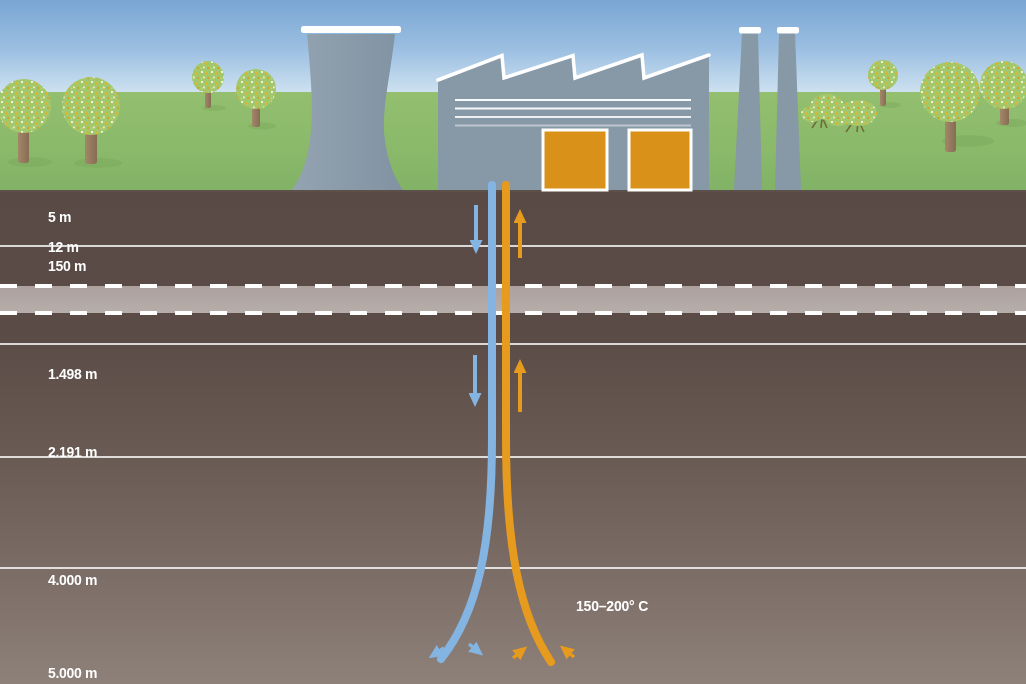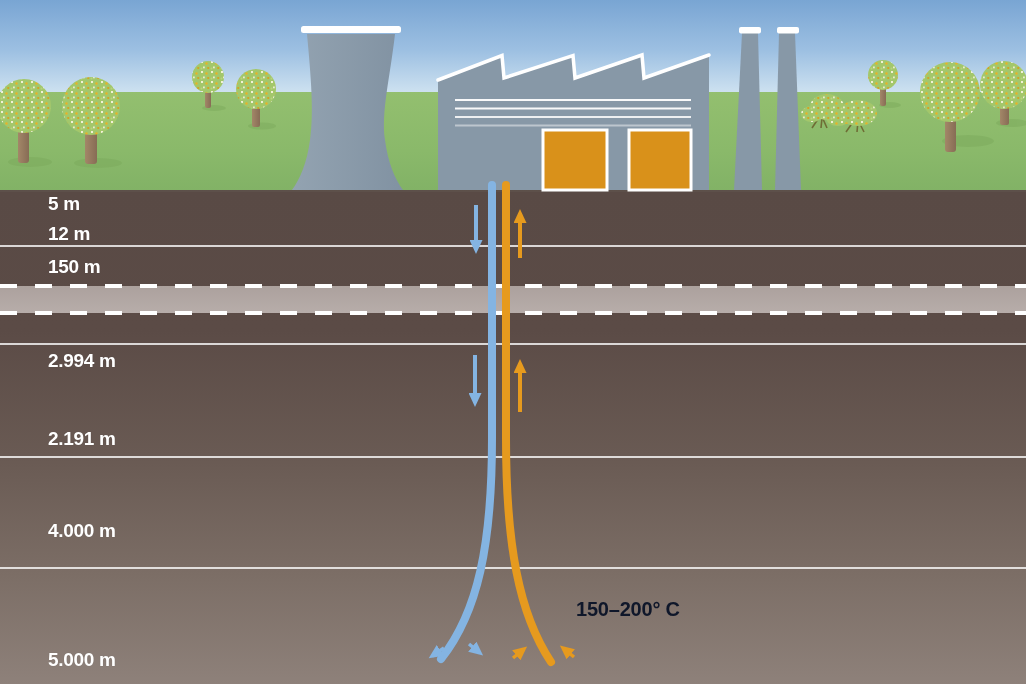--- a/index.html
+++ b/index.html
@@ -17,24 +17,24 @@
     border-top:2px solid rgba(52,40,35,.55);box-sizing:border-box;}
   .aquifer{position:absolute;left:0;width:1026px;
     background:linear-gradient(180deg,#aca19d 0%,#b7adaa 100%);}
   .aquifer .dash{position:absolute;left:0;width:1026px;height:4px;
     background:repeating-linear-gradient(90deg,#ffffff 0 17px,rgba(255,255,255,0) 17px 35px);}
   .aquifer .dash.top{top:-2px;}
   .aquifer .dash.bottom{bottom:-2px;}
   .layer-line{position:absolute;left:0;width:1026px;height:1.5px;
     background:rgba(255,255,255,.78);}
   svg.overlay{position:absolute;left:0;top:0;pointer-events:none;}
-  .depth-label{position:absolute;left:48px;color:#ffffff;font-size:19px;
+  .depth-label{position:absolute;left:48px;color:#ffffff;font-size:14px;
     font-weight:700;letter-spacing:-.3px;white-space:nowrap;
-    text-shadow:0 0 1px rgba(0,0,0,.15);}
-  .temp-label{position:absolute;color:#0f172a;font-size:20px;font-weight:700;
+    text-shadow:0 0 1px rgba(0,0,0,.15);margin-top:16px;}
+  .temp-label{position:absolute;color:#ffffff;font-size:14px;font-weight:700;
     letter-spacing:-.2px;white-space:nowrap;}
 </style>
 </head>
 <body>
 
 <div class="scene">
 
   <div class="sky"></div>
   <div class="grass"></div>
   <div class="underground"></div>
@@ -170,22 +170,22 @@
     </g>
     <g stroke="#e69a1e" stroke-width="3.5" fill="none">
       <line x1="513" y1="658" x2="524" y2="649" marker-end="url(#headOrange)"></line>
       <line x1="574" y1="657" x2="563" y2="648" marker-end="url(#headOrange)"></line>
     </g>
   </svg>
 
   <div id="depthLabels">
       <div class="depth-label" style="top: 193px;">5 m</div>
       <div class="depth-label" style="top: 223px;">12 m</div>
-      <div class="depth-label" style="top: 256px;">150 m</div>
-      <div class="depth-label" style="top: 350px;">2.994 m</div>
+      <div class="depth-label" style="top: 242px;">150 m</div>
+      <div class="depth-label" style="top: 350px;">1.498 m</div>
       <div class="depth-label" style="top: 428px;">2.191 m</div>
-      <div class="depth-label" style="top: 520px;">4.000 m</div>
+      <div class="depth-label" style="top: 556px;">4.000 m</div>
       <div class="depth-label" style="top: 649px;">5.000 m</div>
     </div>
 
   <div class="temp-label" id="tempLabel" style="left: 576px; top: 598px;">150–200° C</div>
 
 </div>
 
 </body></html>

